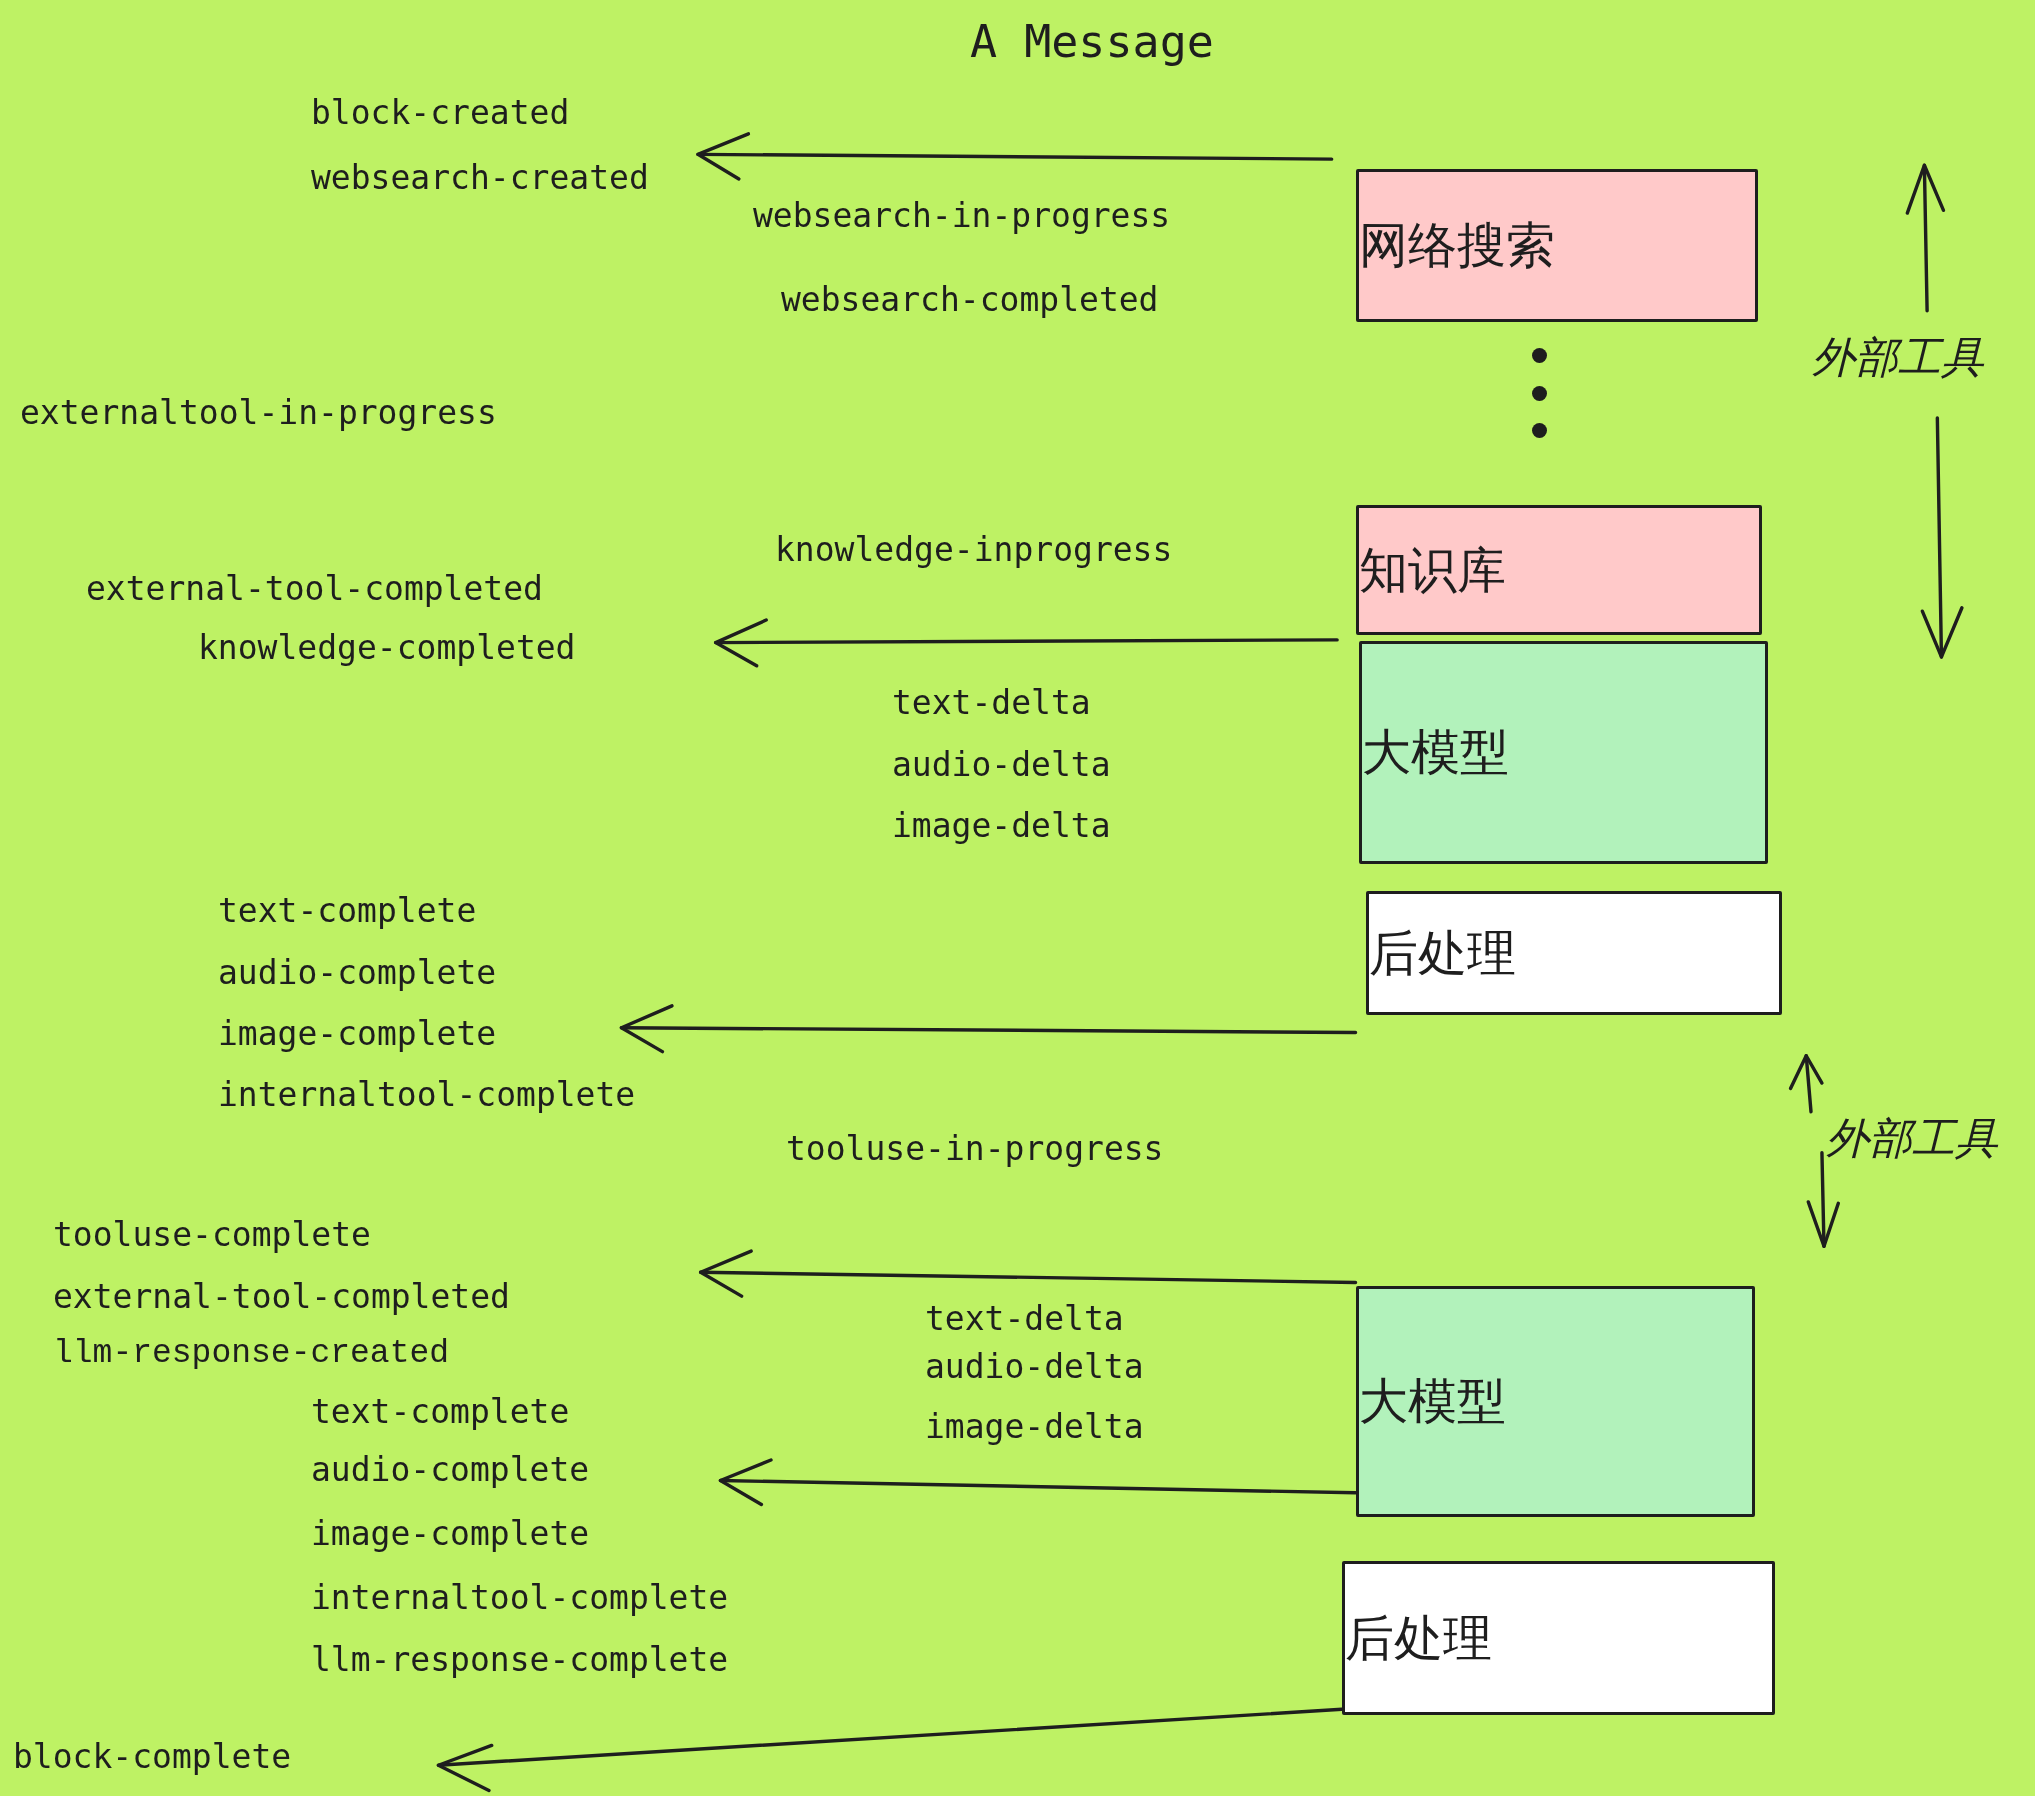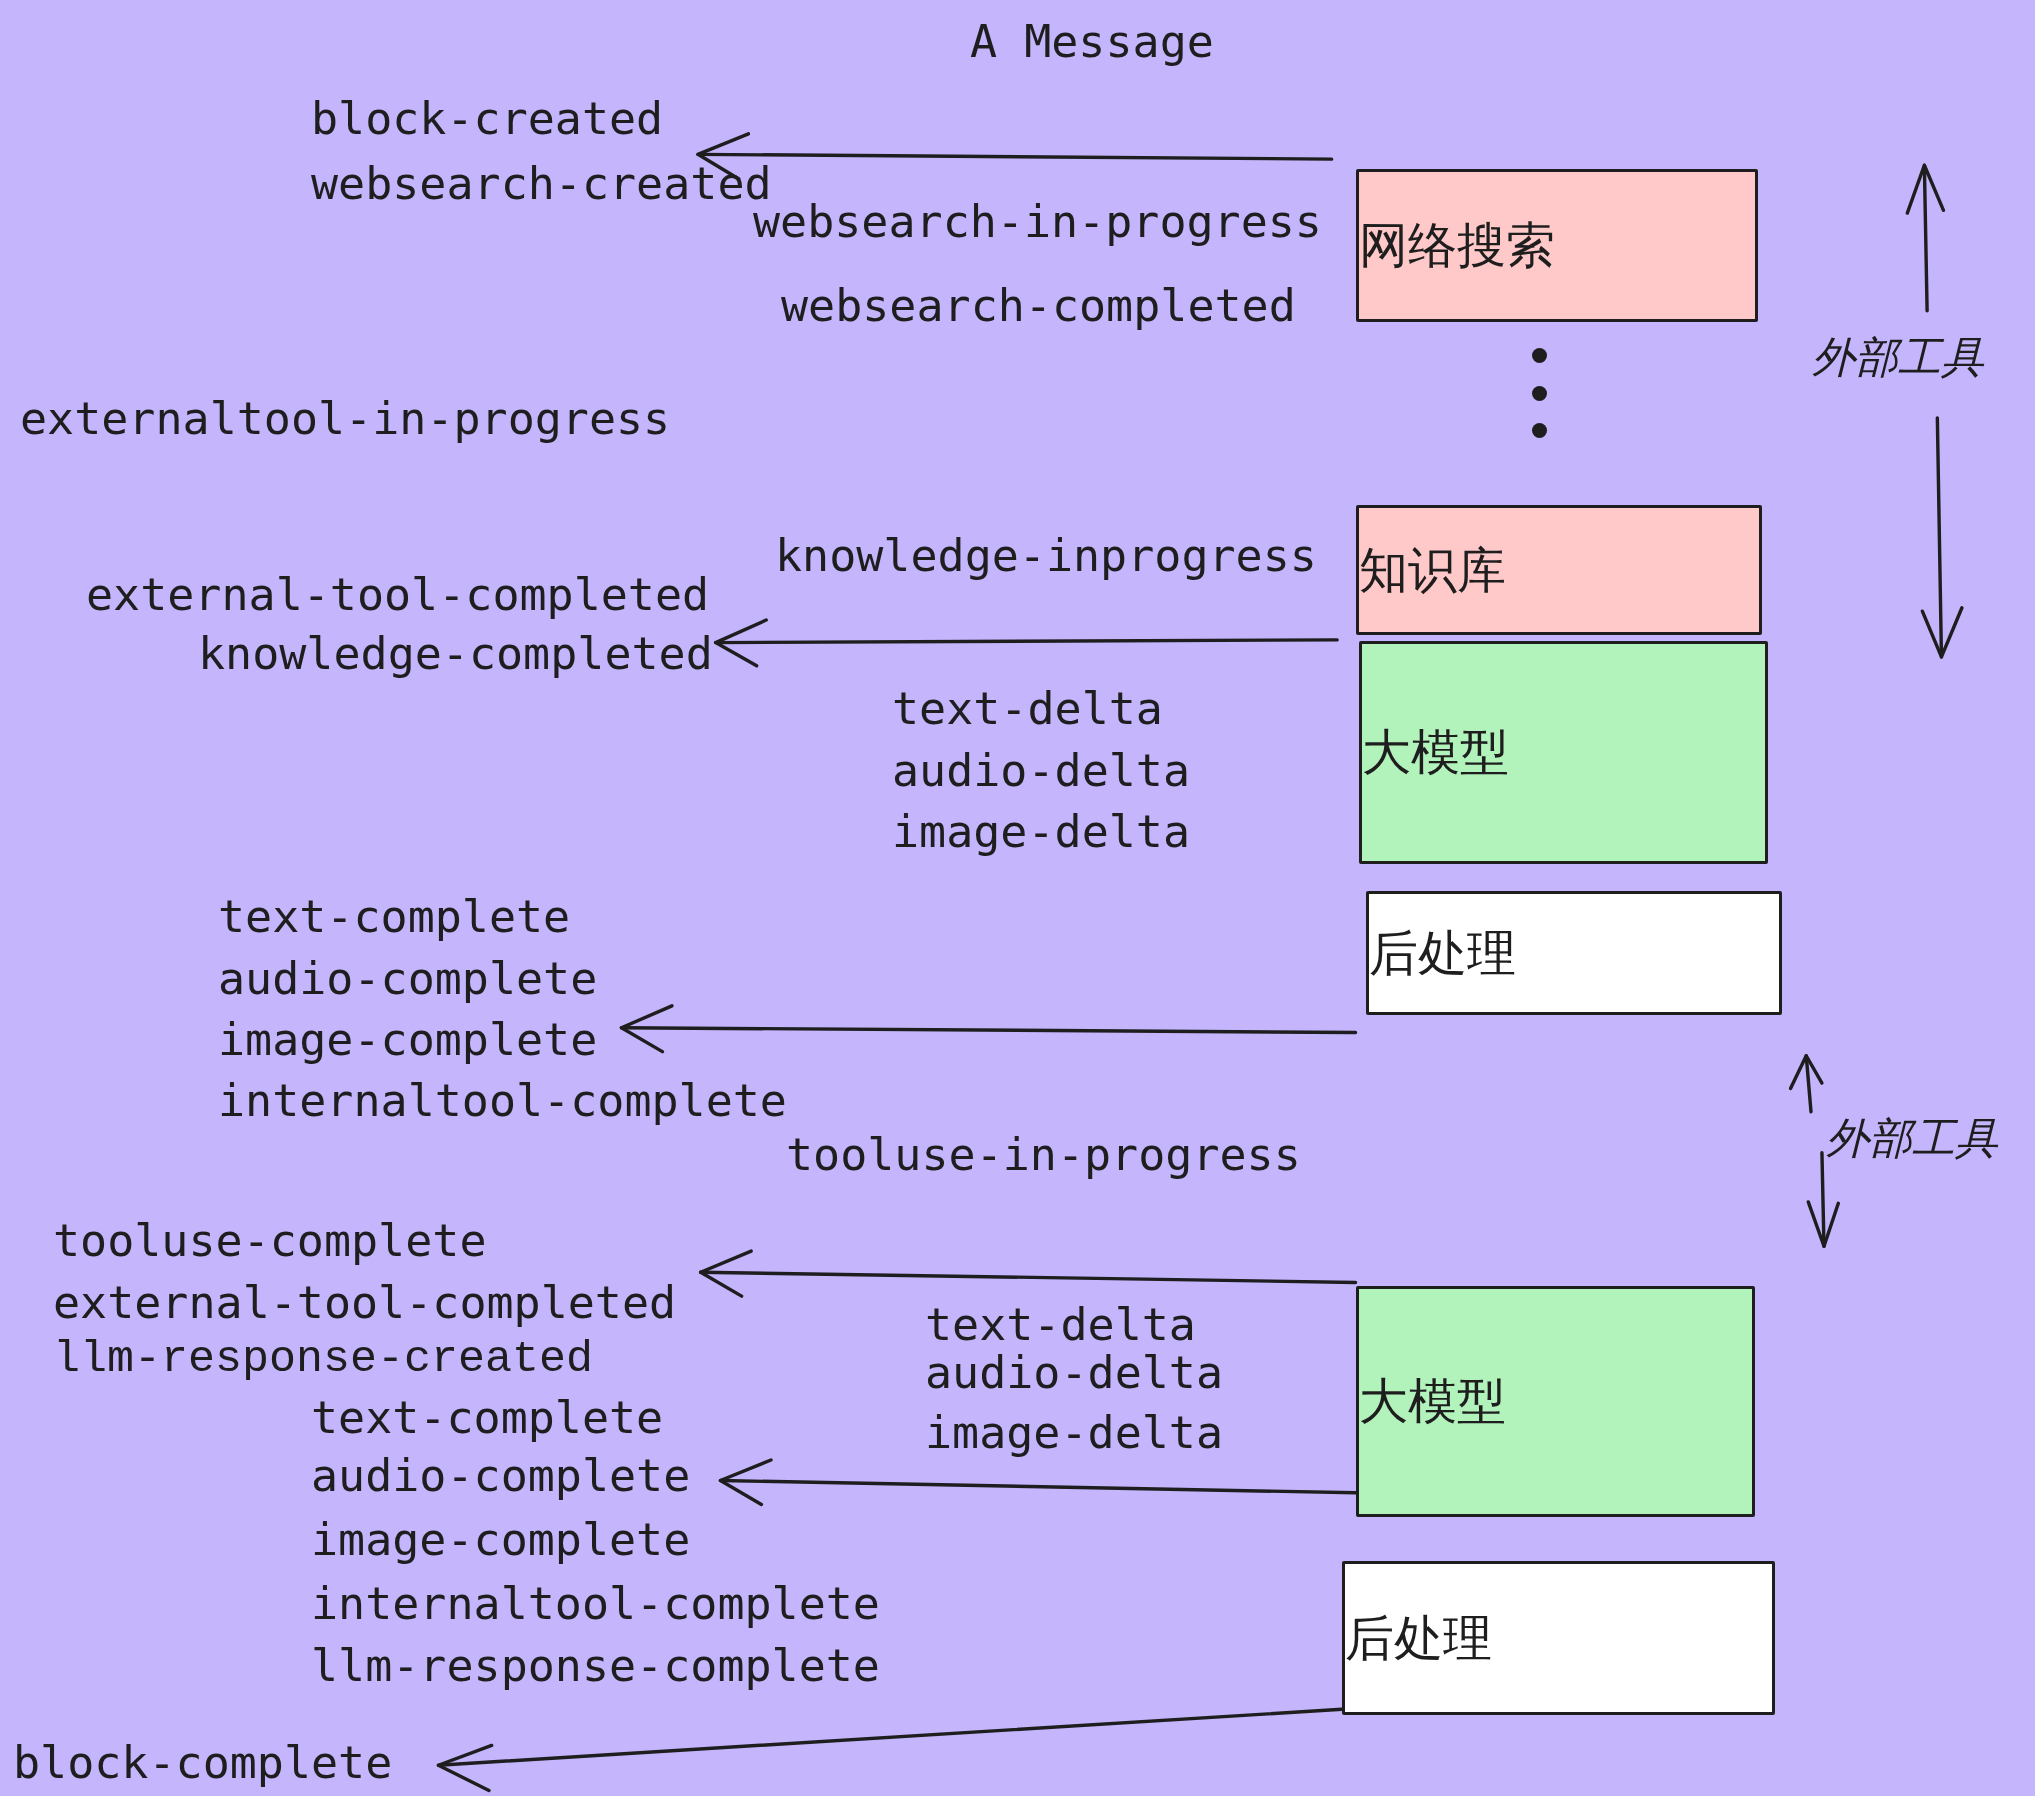--- a/index.html
+++ b/index.html
@@ -1,19 +1,19 @@
 <!DOCTYPE html>
 <html style="font-size:11px"><head>
 <meta charset="utf-8">
 <style>
   html,body{margin:0;padding:0;background:#ffffff;}
-  #canvas{position:relative;width:2035px;height:1796px;background:#c4b5fd;overflow:hidden;
+  #canvas{position:relative;width:2035px;height:1796px;background:#bef264;overflow:hidden;
           font-family:"DejaVu Sans Mono", monospace;color:#1e1e1e;}
   .title{position:absolute;left:970px;top:19px;font-size:45px;line-height:1;white-space:nowrap;}
-  .ev{position:absolute;font-size:45px;line-height:1;white-space:nowrap;color:#1e1e1e;}
+  .ev{position:absolute;font-size:33px;line-height:1;white-space:nowrap;color:#1e1e1e;}
   .box{position:absolute;border:3.4px solid #1e1e1e;border-radius:2px;display:flex;align-items:center;justify-content:flex-start;}
   .box span{font-family:"Liberation Sans", sans-serif;font-size:49px;line-height:1;color:#1e1e1e;white-space:nowrap;}
   .box.mono span{font-family:"DejaVu Sans Mono", monospace;font-size:44px;}
   .pink{background:#ffc9c9;} .green{background:#b2f2bb;} .yellow{background:#ffec99;} .plain{background:#ffffff;}
   .side{position:absolute;font-family:"Liberation Sans", sans-serif;font-size:43px;line-height:1;white-space:nowrap;color:#1e1e1e;font-style:italic;}
   .vdots{position:absolute;left:1531px;top:348px;width:16.4px;}
   .vdots i{display:block;width:15px;height:15px;border-radius:50%;background:#1e1e1e;margin:0 auto 22.5px auto;}
   svg.overlay{position:absolute;left:0;top:0;pointer-events:none;}
   svg.overlay *{stroke:#1e1e1e;stroke-width:5;fill:none;stroke-linecap:round;stroke-linejoin:round;}
   

